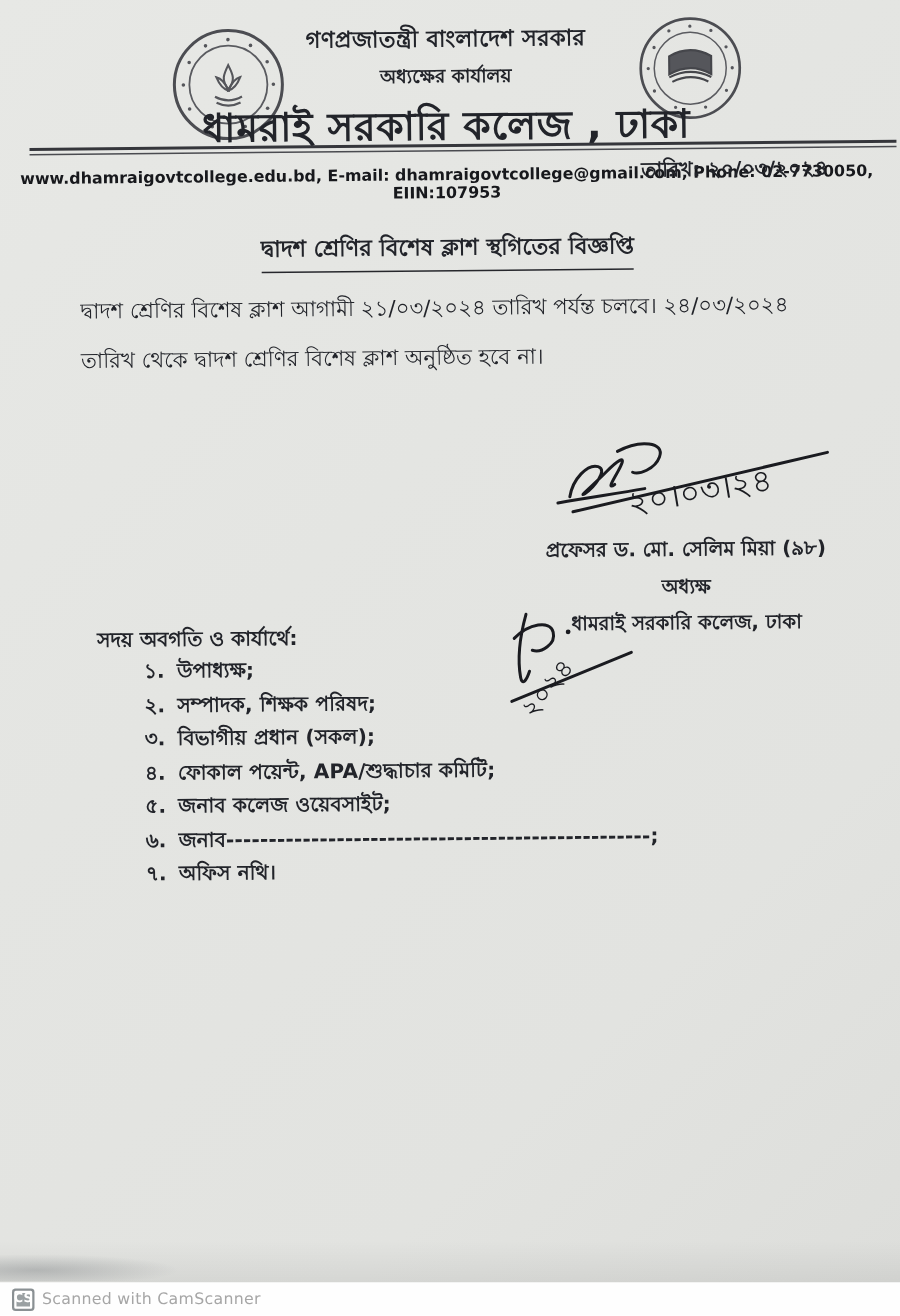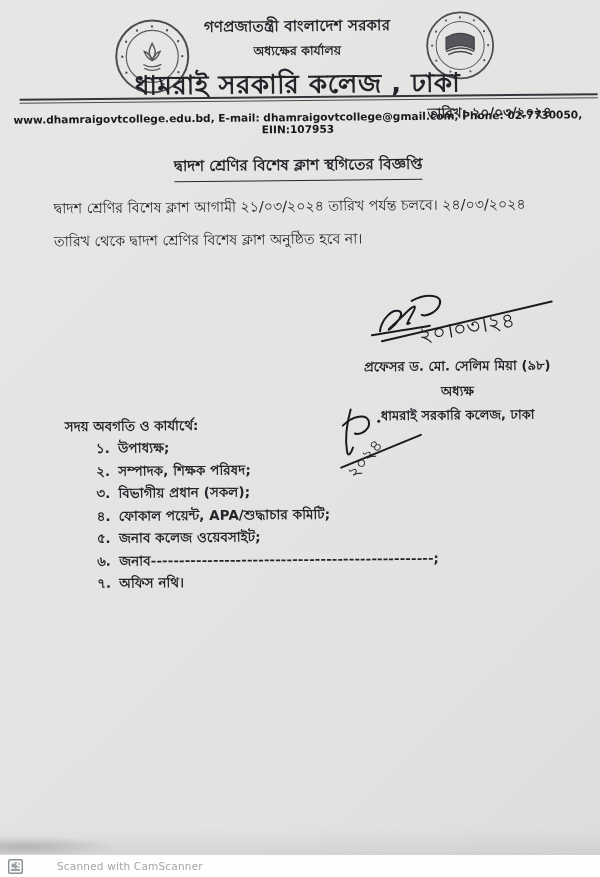--- a/index.html
+++ b/index.html
@@ -59,29 +59,29 @@
   .dist-row { display:flex; font-size:13.4px; font-weight:bold; margin-bottom:8.5px; line-height:14px; }
   .dist-num { width:22px; flex:0 0 22px; }
   .dist-label { white-space:nowrap; letter-spacing:.1px; }
   .initial-mark { position:absolute; left:332px; top:402px; }
   
   .ink { stroke:#1a1b20; fill:none; stroke-linecap:round; stroke-linejoin:round; }
   .hand-text { fill:#1a1b20; font-family:"DejaVu Serif", serif; }
   
   .scanbar {
     position:absolute; left:0; top:855px; width:600px; height:22px;
-    background:#fefefe; display:flex; align-items:center; padding-left:8px; gap:21px;
+    background:#fefefe; display:flex; align-items:center; padding-left:8px; gap:5px;
   }
   .cs-logo {
     width:15px; height:15px; border-radius:2.5px; background:#9aa0a2;
     color:#ffffff; font-size:8.5px; font-weight:bold;
     display:flex; align-items:center; justify-content:center;
     box-shadow:inset 0 0 0 1.5px #8a9093, inset 0 0 0 3px #ffffff;
   }
-  .cs-text { font-size:10.5px; color:#a6a6a6; letter-spacing:.2px;margin-left:13px; }
+  .cs-text { font-size:10.5px; color:#a6a6a6; letter-spacing:.2px; }
   .smudge {
     position:absolute; left:0; top:836px; width:120px; height:18px;
     background:radial-gradient(ellipse at 20% 60%, rgba(90,95,100,.30), rgba(90,95,100,0) 70%);
   }
 </style>
 </head>
 <body>
 
 <div class="paper"></div>
 <div class="smudge"></div>

